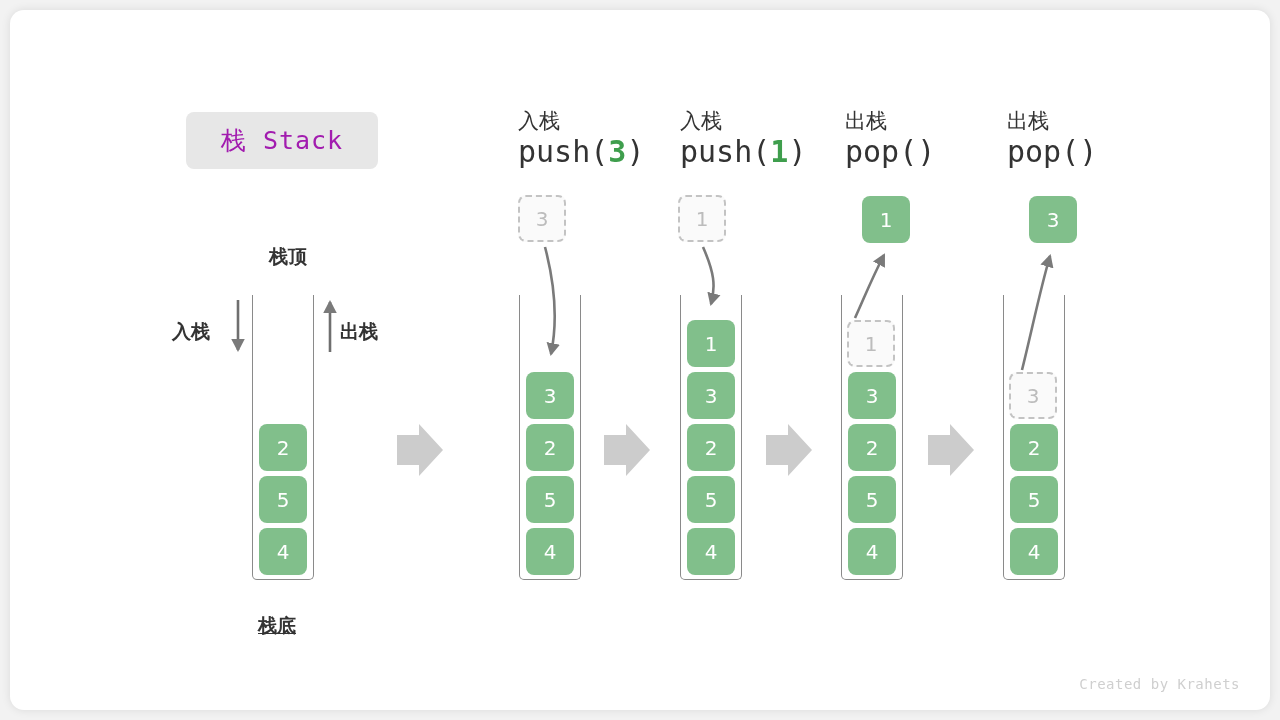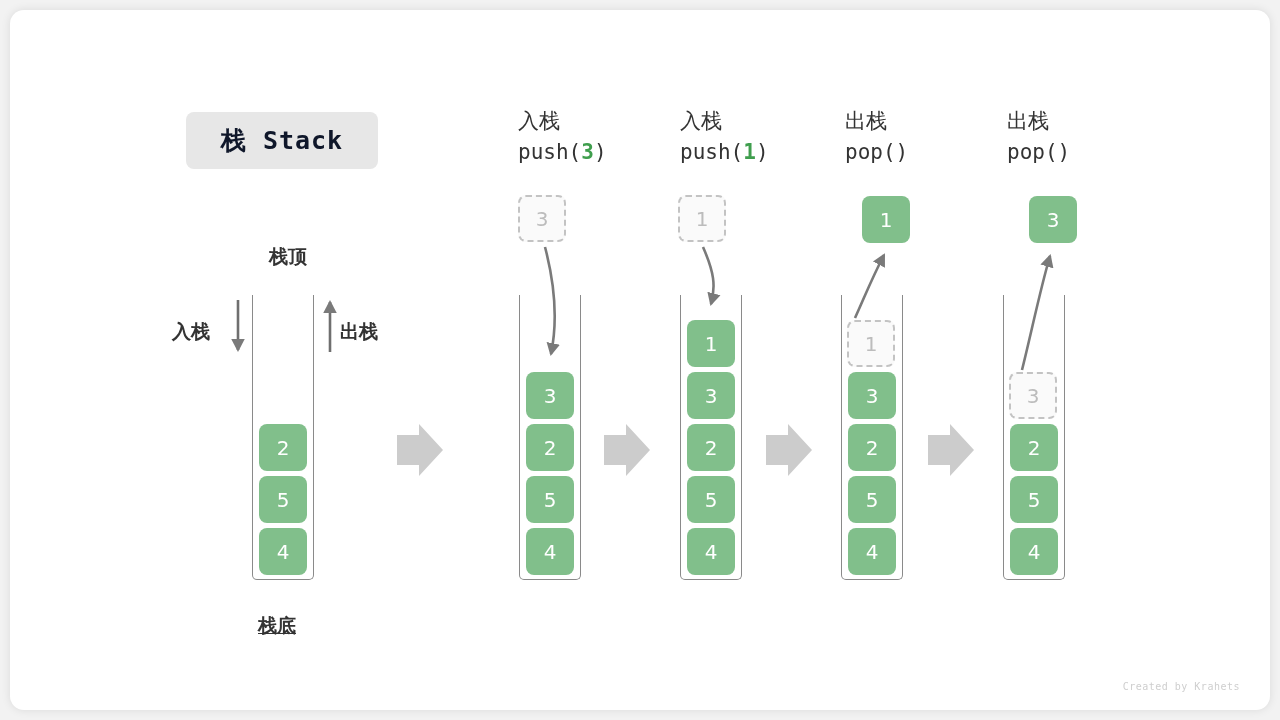--- a/index.html
+++ b/index.html
@@ -40,22 +40,22 @@
     top: 112px;
     width: 192px;
     height: 57px;
     background: #e7e7e7;
     border-radius: 8px;
     display: flex;
     align-items: center;
     justify-content: center;
     font-family: "DejaVu Sans Mono", "Liberation Mono", monospace;
     font-size: 25px;
-    font-weight: bold;
-    color: #0f172a;
+    font-weight: normal;
+    color: #a21caf;
     letter-spacing: 1px;
   }
 
   
   .lbl {
     position: absolute;
     font-size: 19px;
     font-weight: bold;
     color: #333333;
     white-space: nowrap;
@@ -74,21 +74,21 @@
   .step-head .cn {
     display: block;
     font-size: 21px;
     font-weight: normal;
     line-height: 30px;
     font-family: "DejaVu Sans", "Liberation Sans", sans-serif;
   }
   .step-head .code {
     display: block;
     font-family: "DejaVu Sans Mono", "Liberation Mono", monospace;
-    font-size: 21px;
+    font-size: 30px;
     line-height: 32px;
     color: #333333;
   }
   .step-head .code .arg { color: #3f9e4d; font-weight: bold; }
 
   
   .stack {
     position: absolute;
     width: 62px;
     height: 285px;
@@ -124,21 +124,21 @@
 
   svg { overflow: visible; }
   .ovl { position: absolute; left: 0; top: 0; width: 1280px; height: 720px; pointer-events: none; }
 
   
   .watermark {
     position: absolute;
     right: 40px;
     bottom: 28px;
     font-family: "DejaVu Sans Mono", "Liberation Mono", monospace;
-    font-size: 10px;
+    font-size: 14px;
     color: #cfcfcf;
     letter-spacing: 0.5px;
   }
 </style>
 </head>
 <body>
 
 <div id="canvas">
   <div class="card"></div>
 

